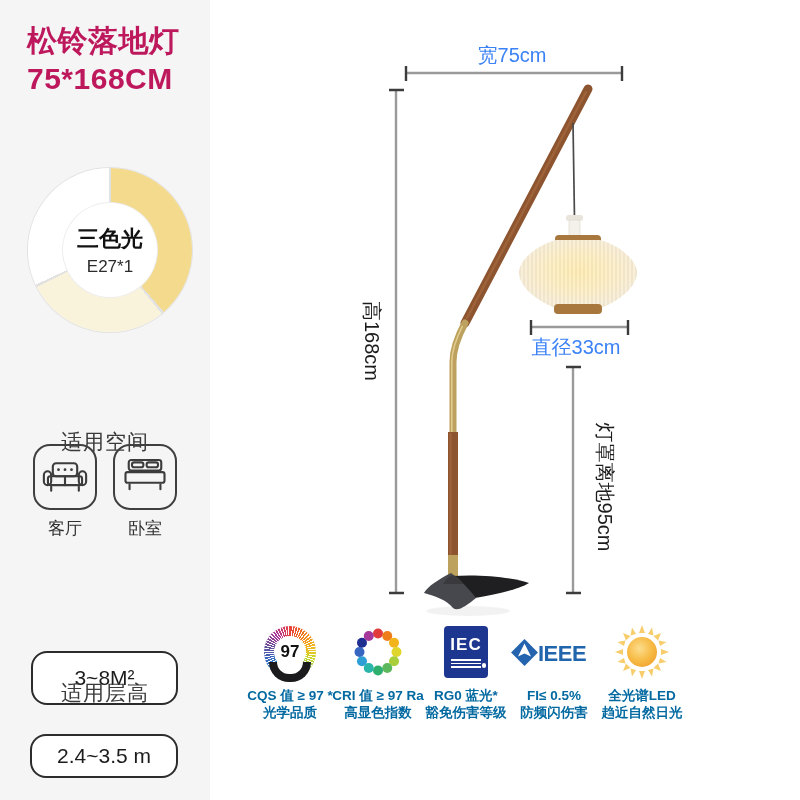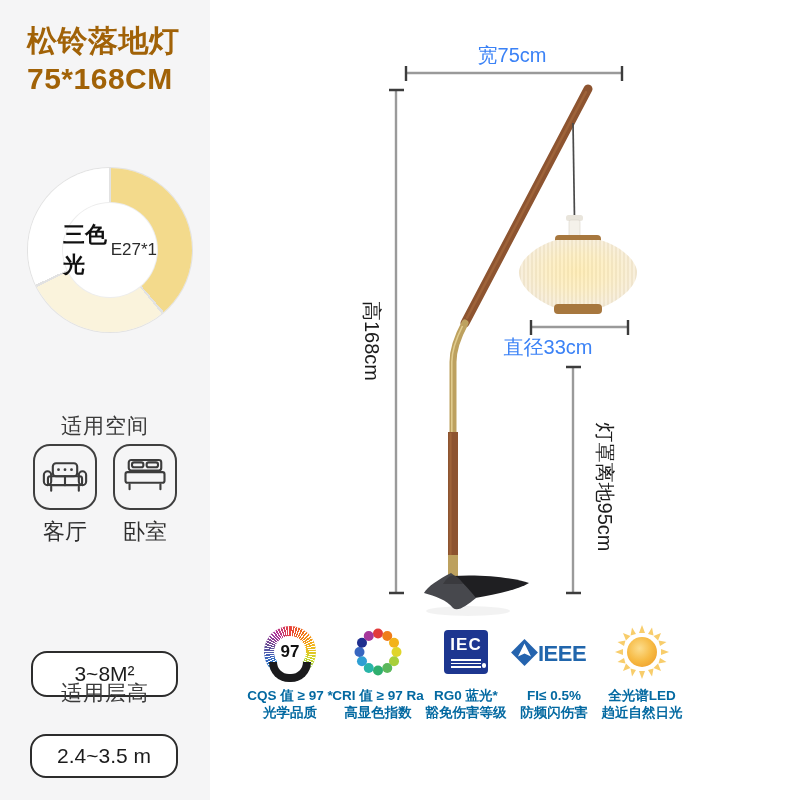--- a/index.html
+++ b/index.html
@@ -2,44 +2,44 @@
 <html><head>
 <meta charset="utf-8">
 <style>
   * { margin:0; padding:0; box-sizing:border-box; }
   html,body { width:800px; height:800px; }
   body { font-family:"Liberation Sans","DejaVu Sans",sans-serif; background:#ffffff; position:relative; overflow:hidden; }
   .page { position:absolute; inset:0; }
 
   
   .sidebar { position:absolute; left:0; top:0; width:210px; height:800px; background:#f5f5f6; }
-  .title { position:absolute; left:27px; top:22px; font-size:30px; font-weight:800; color:#a16207; line-height:38px; letter-spacing:0.5px; }
+  .title { position:absolute; left:27px; top:22px; font-size:30px; font-weight:800; color:#be185d; line-height:38px; letter-spacing:0.5px; }
 
   .donut { position:absolute; left:28px; top:168px; width:164px; height:164px; border-radius:50%;
     background:conic-gradient(#e2e2e2 0deg 1deg,#f3da8c 1deg 139deg,#e2e2e2 139deg 141deg,#faf3dc 141deg 243deg,#e2e2e2 243deg 245deg,#ffffff 245deg 359deg,#e2e2e2 359deg 360deg);
     box-shadow:0 0 0 1px #e2e2e2; }
   .donut-center { position:absolute; inset:35px; background:#fff; border-radius:50%; box-shadow:0 0 0 1px #ededed;
-    display:flex; flex-direction:row; align-items:center; justify-content:center; gap:3px; }
+    display:flex; flex-direction:column; align-items:center; justify-content:center; gap:3px; }
   .donut-label { font-size:22px; font-weight:700; color:#111; }
   .donut-bulb { font-size:17px; color:#2b2b2b; }
 
   .side-heading { position:absolute; left:0; width:210px; text-align:center; font-size:21px; color:#3a3a3a; letter-spacing:1px; }
-  .h-space { top:412px; }
+  .h-space { top:428px; }
   .h-area  { top:625px; }
   .h-floor { top:679px; }
 
   .icon-box { position:absolute; top:444px; width:64px; height:66px; border:2px solid #3f3f3f; border-radius:17px;
     display:flex; align-items:center; justify-content:center; }
   .box-sofa { left:33px; } .box-bed { left:113px; }
-  .room-label { position:absolute; top:517px; width:64px; text-align:center; font-size:22px; color:#2f2f2f; }
+  .room-label { position:absolute; top:517px; width:64px; text-align:center; font-size:17px; color:#2f2f2f; }
   .lbl-sofa { left:33px; } .lbl-bed { left:113px; }
 
   .pill { position:absolute; background:#fff; border:2px solid #2c2c2c; border-radius:16px;
     display:flex; align-items:center; justify-content:center; font-size:21px; color:#1c1c1c; }
-  .pill-area  { left:31px; top:651px; width:147px; height:46px; }
+  .pill-area  { left:31px; top:651px; width:147px; height:54px; }
   .pill-floor { left:30px; top:734px; width:148px; height:44px; }
 
   
   .lamp-svg { position:absolute; left:210px; top:0; }
   .hlabel { position:absolute; transform:translate(-50%,-50%); white-space:nowrap; font-size:20px; color:#3b82f6; }
   .vlabel { position:absolute; transform:translate(-50%,-50%) rotate(90deg); white-space:nowrap; font-size:20px; color:#1c1c1c; }
 
   
   .badges { position:absolute; left:246px; top:623px; width:530px; display:flex; }
   .badge { width:88px; display:flex; flex-direction:column; align-items:center; }
@@ -51,21 +51,21 @@
     background:conic-gradient(#e8413c,#f07818,#f3b31b,#cfd82e,#5cb85c,#29b5a8,#2e9fd4,#3766c0,#6a4c93,#b0379b,#e8413c); }
   .cqs::before { content:""; position:absolute; inset:0; border-radius:50%;
     background:repeating-conic-gradient(rgba(255,255,255,0) 0deg 4deg,#ffffff 4deg 6.5deg); }
   .cqs-core { position:absolute; inset:10px; background:#fff; border-radius:50%; display:flex; align-items:center; justify-content:center;
     font-size:17px; font-weight:800; color:#111; z-index:2; }
   .cqs-ribbon { position:absolute; left:5px; bottom:-4px; width:42px; height:20px; background:#1b1b1d;
     border-radius:0 0 21px 21px; z-index:1; }
   .cqs-ribbon::after { content:""; position:absolute; left:8px; top:0; width:26px; height:12px; background:#fff; border-radius:0 0 13px 13px; }
 
   
-  .iec { width:44px; height:44px; background:#1d3690; border-radius:4px; display:flex; flex-direction:column; align-items:center; justify-content:center; }
+  .iec { width:44px; height:52px; background:#1d3690; border-radius:4px; display:flex; flex-direction:column; align-items:center; justify-content:center; }
   .iec-text { color:#fff; font-weight:800; font-size:17px; letter-spacing:1px; line-height:18px; }
   .iec-lines { width:30px; margin-top:3px; position:relative; }
   .iec-lines i { display:block; height:1.5px; background:#fff; margin-top:2px; }
   .iec-dot { position:absolute; right:-5px; bottom:0; width:4.5px; height:4.5px; border-radius:50%; background:#fff; }
 </style>
 </head>
 <body>
 
 <div class="page">
 
@@ -178,21 +178,21 @@
       <rect x="359" y="220" width="11" height="17" rx="2" fill="#f4f1ea" stroke="#d8d4cb" stroke-width="0.6"></rect>
       <rect x="345" y="235" width="46" height="10" rx="4" fill="#a7773e"></rect>
       <path d="M346 240 C328 245 311 258 309 271 C308 286 327 302 349 309 L387 309 C409 302 428 286 427 271 C425 258 408 245 390 240 Z" fill="url(#shadeGrad)"></path>
       <path d="M346 240 C328 245 311 258 309 271 C308 286 327 302 349 309 L387 309 C409 302 428 286 427 271 C425 258 408 245 390 240 Z" fill="url(#pleats)"></path>
       <rect x="344" y="304" width="48" height="10" rx="4" fill="#a7773e"></rect>
     </g>
   </svg>
 
   <div class="hlabel" style="left:512px; top:55px;">宽75cm</div>
   <div class="vlabel" style="left:371px; top:341px;">高168cm</div>
-  <div class="hlabel" style="left:548px; top:347px;">直径33cm</div>
+  <div class="hlabel" style="left:576px; top:347px;">直径33cm</div>
   <div class="vlabel" style="left:604px; top:487px;">灯罩离地95cm</div>
 
   <div class="badges">
 
     <div class="badge">
       <div class="badge-icon">
         <div class="cqs">
           <div class="cqs-ribbon"></div>
           <div class="cqs-core">97</div>
         </div>

